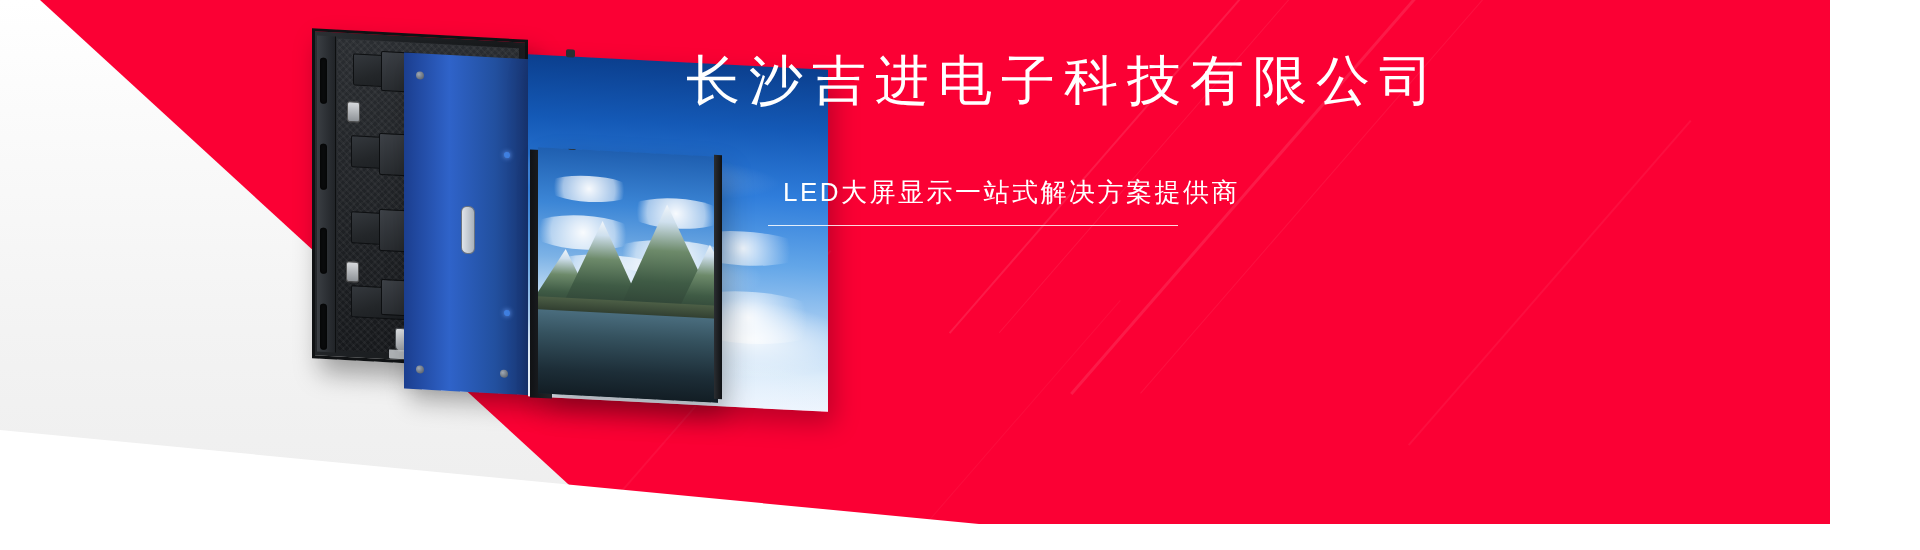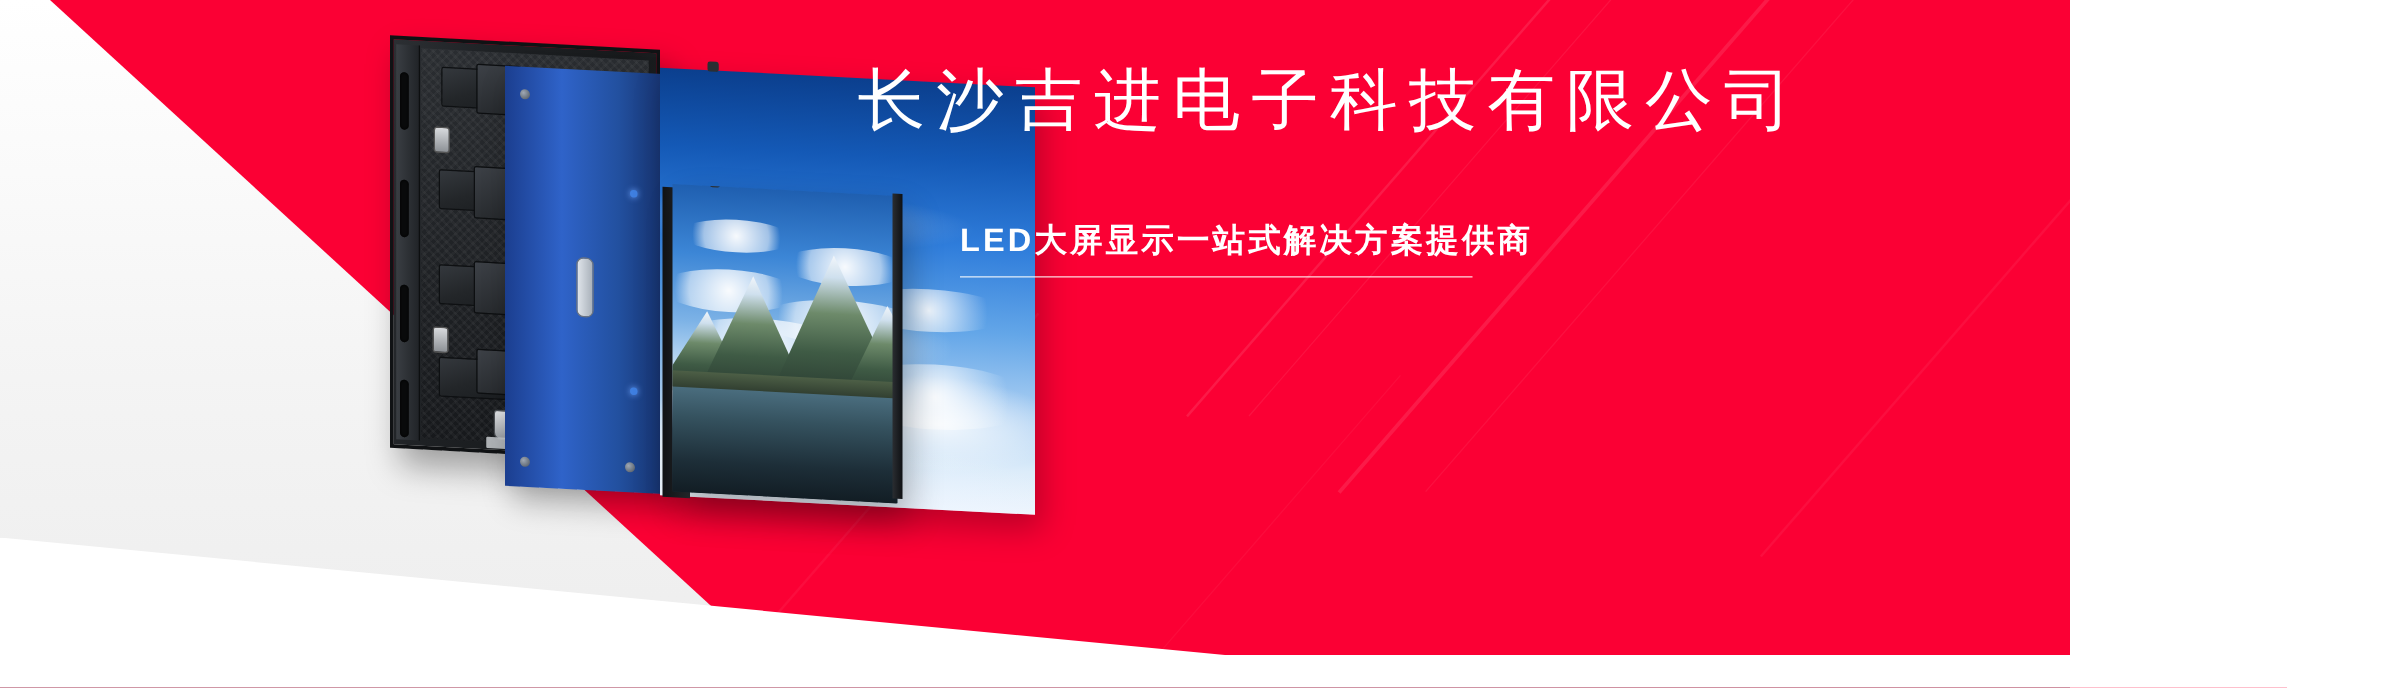--- a/index.html
+++ b/index.html
@@ -7,24 +7,24 @@
     margin: 0;
     padding: 0;
     background: #ffffff;
   }
   body {
     font-family: "Liberation Sans", "DejaVu Sans", sans-serif;
   }
 
   .banner {
     position: relative;
-    width: 1656px;
+    width: 1830px;
     height: 550px;
     overflow: hidden;
-    background: #0f172a;
+    background: #701a75;
   }
 
   
   .bg-red {
     position: absolute;
     inset: 0;
     background: #fb0034;
   }
   
   .floor-shadow {
@@ -295,23 +295,23 @@
     padding-left: 6px;
   }
   .subline-wrap {
     margin-top: 66px;
     padding-left: 88px;
   }
   .subline {
     color: #ffffff;
     font-size: 26px;
     letter-spacing: 2.5px;
-    font-weight: 700;
+    font-weight: 400;
     white-space: nowrap;
-    margin: 0;
+    margin: 15px;
     text-align: left;
   }
   .divider {
     margin-top: 11px;
     margin-left: 0px;
     width: 410px;
     height: 1px;
     background: rgba(255,255,255,.85);
   }
   .tagline {

